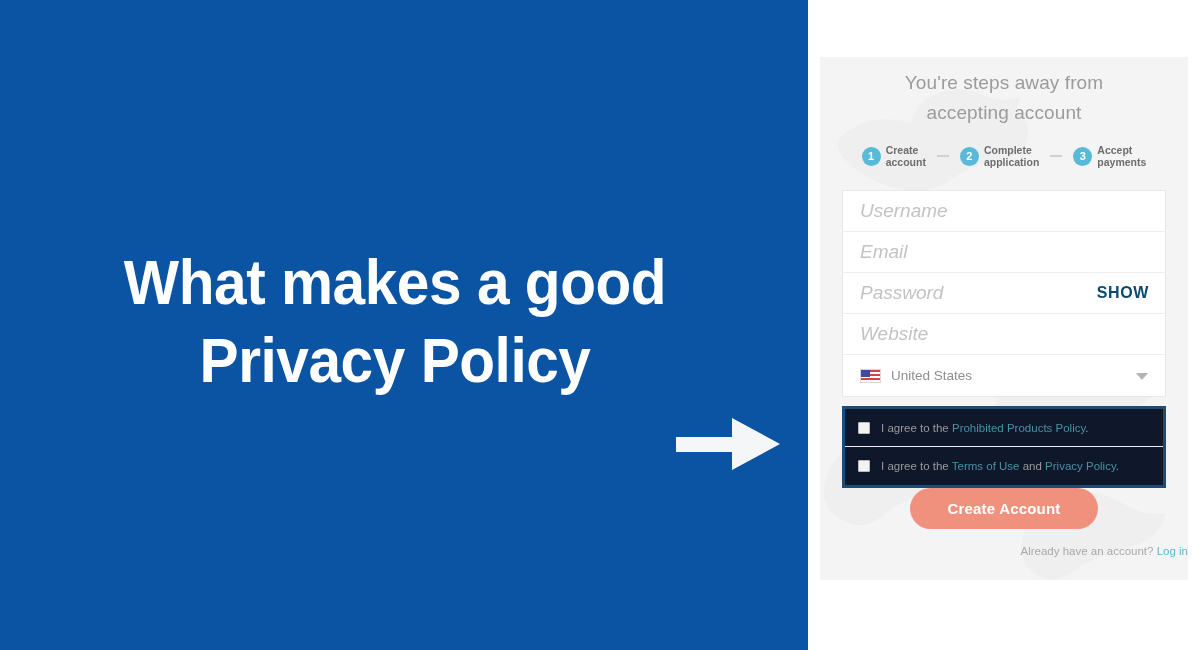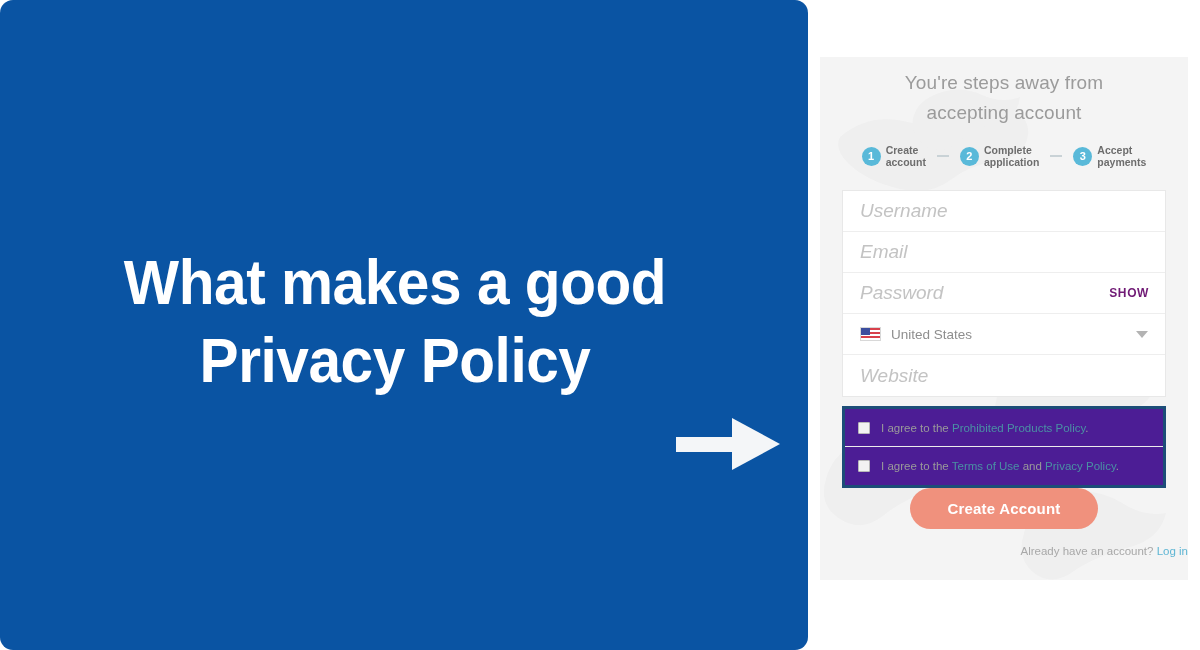--- a/index.html
+++ b/index.html
@@ -20,21 +20,20 @@
   }
 
   
   .left-panel {
     position: absolute;
     left: 0;
     top: 0;
     width: 808px;
     height: 650px;
     background: #0a54a3;
-    border-radius: 13px;
   }
 
   .headline {
     position: absolute;
     left: 0;
     top: 243px;
     width: 790px;
     text-align: center;
     color: #ffffff;
     font-family: "Liberation Sans Narrow", "Liberation Sans", sans-serif;
@@ -183,22 +182,22 @@
   .field-placeholder {
     color: #c3c3c3;
     font-size: 19px;
     font-style: italic;
   }
   .show-link {
     position: absolute;
     right: 16px;
     top: 50%;
     transform: translateY(-50%);
-    color: #701a75;
-    font-size: 12px;
+    color: #0c4a6e;
+    font-size: 16px;
     font-weight: bold;
     letter-spacing: 0.6px;
     cursor: pointer;
   }
 
   
   .field-country { justify-content: flex-start; }
   .flag {
     position: relative;
     width: 21px;
@@ -235,21 +234,21 @@
     margin-top: -3px;
     width: 0; height: 0;
     border-left: 6px solid transparent;
     border-right: 6px solid transparent;
     border-top: 7px solid #b3b3b3;
   }
 
   
   .agreements {
     margin: 9px 22px 0 22px;
-    background: #4c1d95;
+    background: #0f172a;
     border: 3px solid #1c4d78;
   }
   .agree-row {
     display: flex;
     align-items: center;
     height: 38px;
     padding: 0 13px;
     border-bottom: 1px solid #ececec;
   }
   .agree-row:last-child { border-bottom: none; }
@@ -389,33 +388,33 @@
 
           <div class="field">
             <span class="field-placeholder">Email</span>
           </div>
 
           <div class="field">
             <span class="field-placeholder">Password</span>
             <span class="show-link">SHOW</span>
           </div>
 
+          <div class="field">
+            <span class="field-placeholder">Website</span>
+          </div>
+
           <div class="field field-country">
             <span class="flag">
               <span class="flag-stripes"></span>
               <span class="flag-canton"></span>
             </span>
             <span class="country-name">United States</span>
             <span class="caret"></span>
           </div>
 
-          <div class="field">
-            <span class="field-placeholder">Website</span>
-          </div>
-
         </div>
 
         <div class="agreements">
 
           <div class="agree-row">
             <span class="checkbox"></span>
             <span class="agree-text"><span>I agree to the </span><a class="agree-link">Prohibited Products Policy</a><span>.</span></span>
           </div>
 
           <div class="agree-row">

